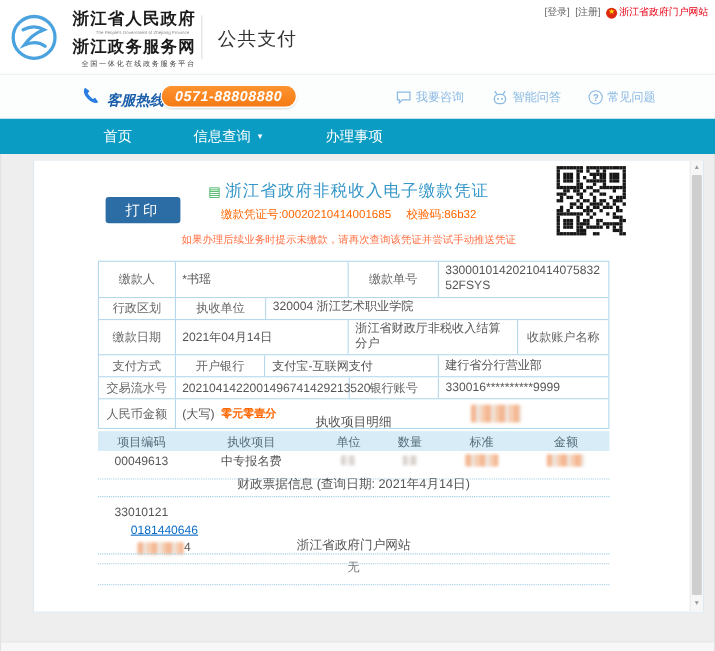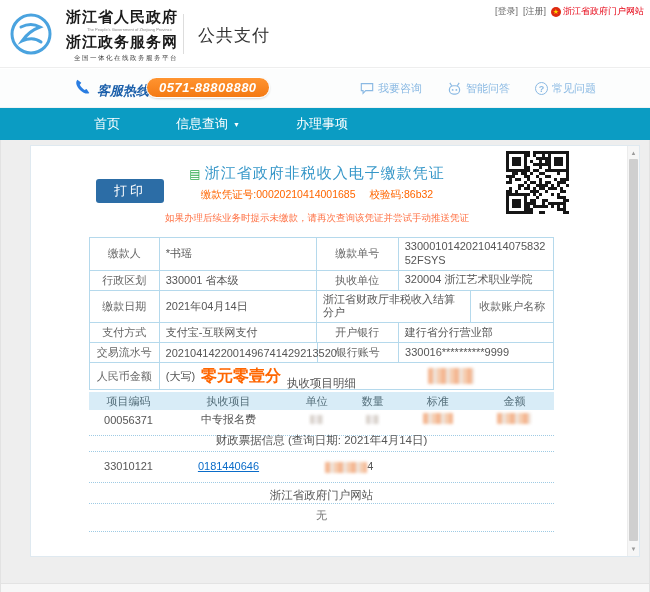--- a/index.html
+++ b/index.html
@@ -69,39 +69,39 @@
   .irow.tall { min-height:28px; }
   .irow.amt { min-height:26px; }
   .c { border-right:1px solid #b5d9ec; display:flex; align-items:center; padding:2px 6px; }
   .c:last-child { border-right:none; }
   .c.lbl  { width:70px; justify-content:center; color:#666; text-align:center; }
   .c.val  { width:158px; color:#555; }
   .c.lbl2 { width:82px; justify-content:center; color:#666; text-align:center; }
   .c.val2 { width:155px; color:#555; word-break:break-all; line-height:1.25; }
   .c.merged { width:395px; position:relative; }
   .amt-prefix { color:#555; margin-right:6px; }
-  .amt-value { color:#ff6600; font-weight:bold; font-size:16px; }
+  .amt-value { color:#ff6600; font-weight:bold; font-size:10px; }
 
   .blur { display:inline-block; border-radius:1px; filter:blur(1.5px);
           background:repeating-linear-gradient(90deg,#f4b792 0 5px,#efe3da 5px 9px,#f6cdb0 9px 13px); }
   .blur.gray { background:repeating-linear-gradient(90deg,#d9d2cc 0 4px,#efeceb 4px 8px); }
   .blur-amt { position:absolute; left:268px; top:5px; width:46px; height:16px; }
 
   
   .sec-title { position:absolute; left:58px; width:465px; text-align:center; font-size:11.5px; color:#555; }
   .t-detail { top:230px; }
   .detail-head { position:absolute; left:58px; top:246px; width:465px; height:18px; background:#d8ecf7; display:flex; align-items:center; font-size:11px; color:#546e7a; }
   .detail-head span { text-align:center; }
   .dh-code{width:17%;} .dh-item{width:26%;} .dh-unit{width:12%;} .dh-qty{width:12%;} .dh-std{width:16%;} .dh-amt{width:17%;}
   .detail-row { position:absolute; left:58px; top:266px; width:465px; display:flex; align-items:center; font-size:11px; color:#555; padding-bottom:8px; border-bottom:1px dotted #9fcbe4; }
   .detail-row .cell { text-align:center; }
 
   
   .t-ticket { top:287px; }
-  .ticket-row { position:absolute; left:58px; top:305px; width:465px; display:flex; align-items:flex-start; font-size:11px; color:#555; padding:4px 0 8px 0; border-top:1px dotted #9fcbe4; border-bottom:1px dotted #9fcbe4; min-height:32px; }
+  .ticket-row { position:absolute; left:58px; top:305px; width:465px; display:flex; align-items:flex-start; font-size:11px; color:#555; padding:4px 0 8px 0; border-top:1px dotted #9fcbe4; border-bottom:1px dotted #9fcbe4; min-height:32px;flex-direction:column; }
   .ticket-row .cell { text-align:center; }
   .tk-code{width:17%; padding-top:4px;} .tk-name{width:26%; line-height:1.3; padding-top:4px;} .tk-link{width:26%; padding-top:4px;} .tk-amt{width:26%; padding-top:4px;}
   .tk-link a { color:#0a6cc9; text-decoration:underline; cursor:pointer; }
   .t-other { top:342px; }
   .other-line { position:absolute; left:58px; top:357px; width:465px; text-align:center; font-size:11px; color:#777; padding:4px 0 8px 0; border-top:1px dotted #9fcbe4; border-bottom:1px dotted #9fcbe4; }
 </style>
 </head>
 <body>
 
 <div class="page">
@@ -433,34 +433,33 @@
 
     <div class="info-table">
       <div class="irow tall">
         <div class="c lbl">缴款人</div>
         <div class="c val">*书瑶</div>
         <div class="c lbl2">缴款单号</div>
         <div class="c val2">3300010142021041407583252FSYS</div>
       </div>
       <div class="irow">
         <div class="c lbl">行政区划</div>
-        <div class="c val">330001 省本级</div>
         <div class="c lbl2">执收单位</div>
         <div class="c val2">320004 浙江艺术职业学院</div>
       </div>
       <div class="irow">
         <div class="c lbl">缴款日期</div>
         <div class="c val">2021年04月14日</div>
         <div class="c val2">浙江省财政厅非税收入结算分户</div>
         <div class="c lbl2">收款账户名称</div>
       </div>
       <div class="irow">
         <div class="c lbl">支付方式</div>
+        <div class="c lbl2">开户银行</div>
         <div class="c val">支付宝-互联网支付</div>
-        <div class="c lbl2">开户银行</div>
         <div class="c val2">建行省分行营业部</div>
       </div>
       <div class="irow">
         <div class="c lbl">交易流水号</div>
         <div class="c val">2021041422001496741429213520</div>
         <div class="c lbl2">银行账号</div>
         <div class="c val2">330016**********9999</div>
       </div>
       <div class="irow amt">
         <div class="c lbl">人民币金额</div>
@@ -475,21 +474,21 @@
     <div class="sec-title t-detail">执收项目明细</div>
     <div class="detail-head">
       <span class="dh-code">项目编码</span>
       <span class="dh-item">执收项目</span>
       <span class="dh-unit">单位</span>
       <span class="dh-qty">数量</span>
       <span class="dh-std">标准</span>
       <span class="dh-amt">金额</span>
     </div>
     <div class="detail-row">
-      <span class="cell dh-code">00056371</span>
+      <span class="cell dh-code">00049613</span>
       <span class="cell dh-item">中专报名费</span>
       <span class="cell dh-unit"><span class="blur gray" style="width:13px;height:9px;"></span></span>
       <span class="cell dh-qty"><span class="blur gray" style="width:13px;height:9px;"></span></span>
       <span class="cell dh-std"><span class="blur" style="width:30px;height:11px;"></span></span>
       <span class="cell dh-amt"><span class="blur" style="width:34px;height:11px;"></span></span>
     </div>
 
     <div class="sec-title t-ticket">财政票据信息 (查询日期: 2021年4月14日)</div>
     <div class="ticket-row">
       <span class="cell tk-code">33010121</span>

